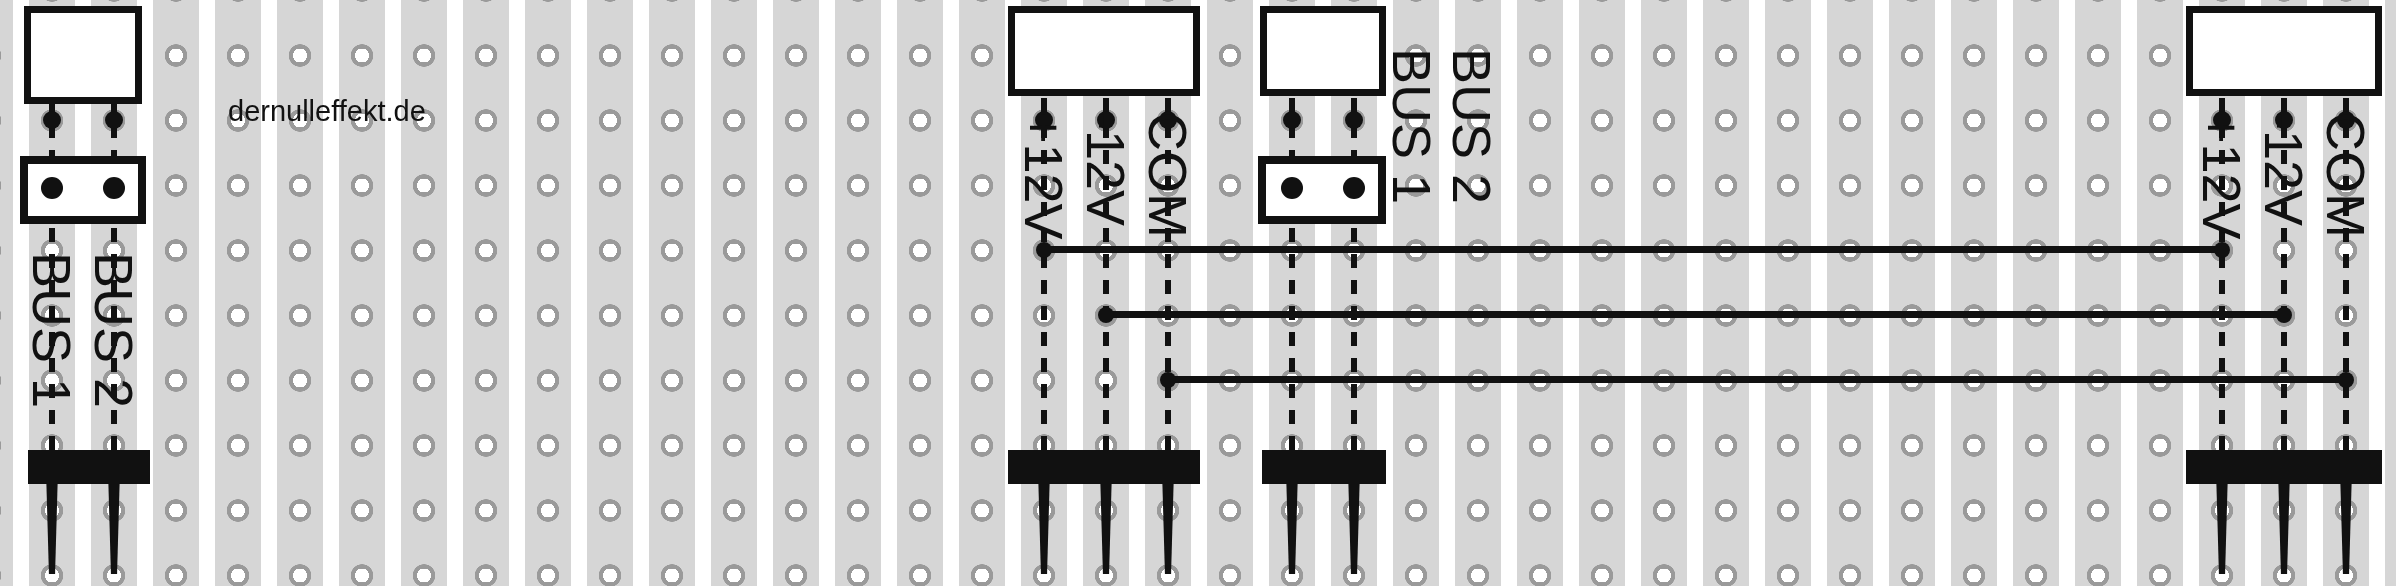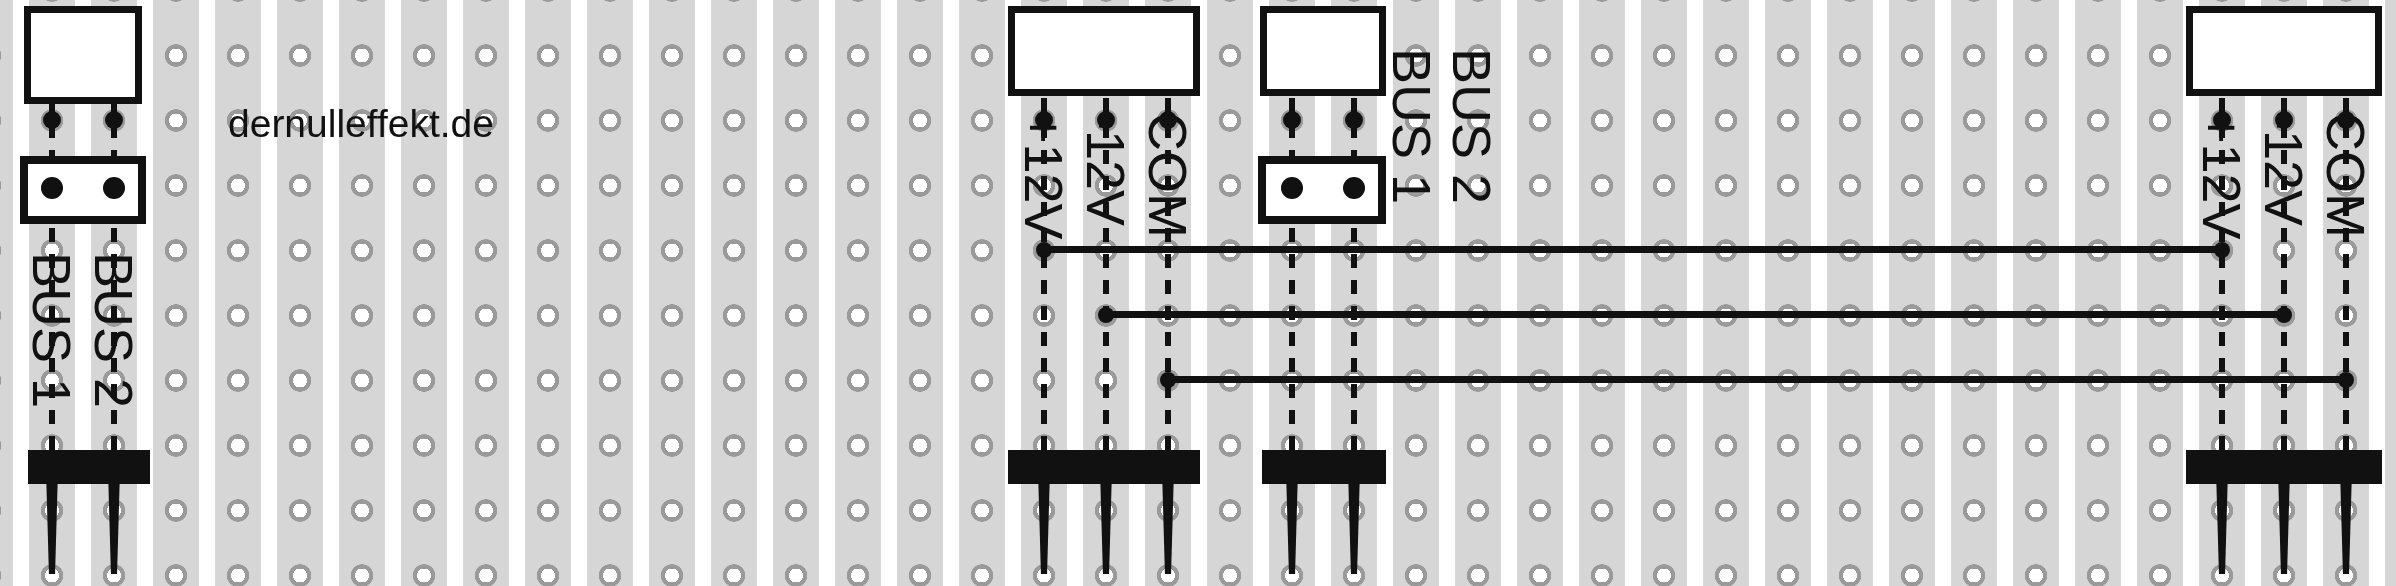--- a/index.html
+++ b/index.html
@@ -35,21 +35,21 @@
   .bar{position:absolute;background:var(--ink);z-index:4;}
   .leg{position:absolute;background:var(--ink);z-index:4;width:14px;height:90px;
        clip-path:polygon(10% 0, 90% 0, 72% 100%, 28% 100%);}
   .vlabel{
     position:absolute;z-index:5;white-space:nowrap;
     transform:rotate(90deg);transform-origin:0 0;
     font-size:54px;line-height:54px;color:var(--ink);
   }
   .title-block{position:absolute;left:228px;top:88px;z-index:5;}
   .t1,.t2{font-size:62px;line-height:70px;font-weight:bold;color:var(--ink);}
-  .url{font-size:39px;line-height:46px;margin-top:13px;color:var(--ink);}
+  .url{font-size:29px;line-height:46px;margin-top:0;color:var(--ink);}
 </style>
 </head>
 <body>
 
 <div class="board">
 
   <div class="title-block">
     <div class="url">dernulleffekt.de</div>
   </div>
 

